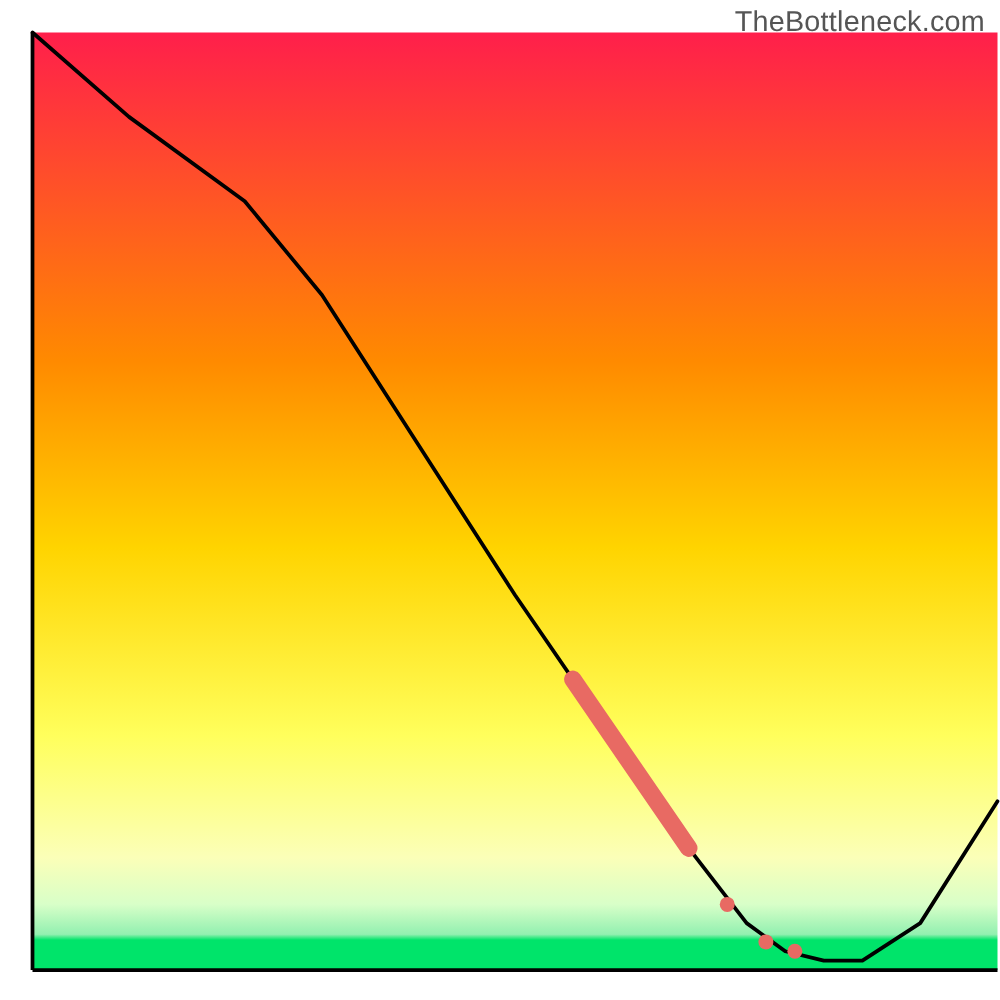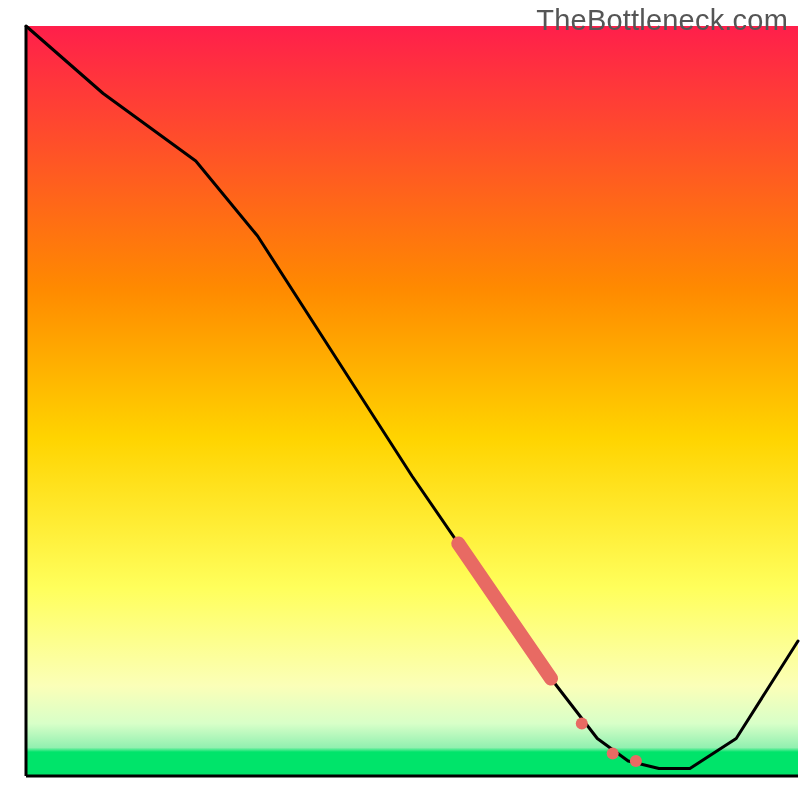--- a/index.html
+++ b/index.html
@@ -12,21 +12,21 @@
   }
   .wrap {
     position: relative;
     width: 800px;
     height: 800px;
   }
   .watermark {
     position: absolute;
     top: 4px;
     right: 12px;
-    font-size: 29px;
+    font-size: 23px;
     font-weight: 500;
     color: #555;
     letter-spacing: 0.2px;
     z-index: 3;
   }
   svg.plot {
     position: absolute;
     top: 0;
     left: 0;
     width: 800px;

